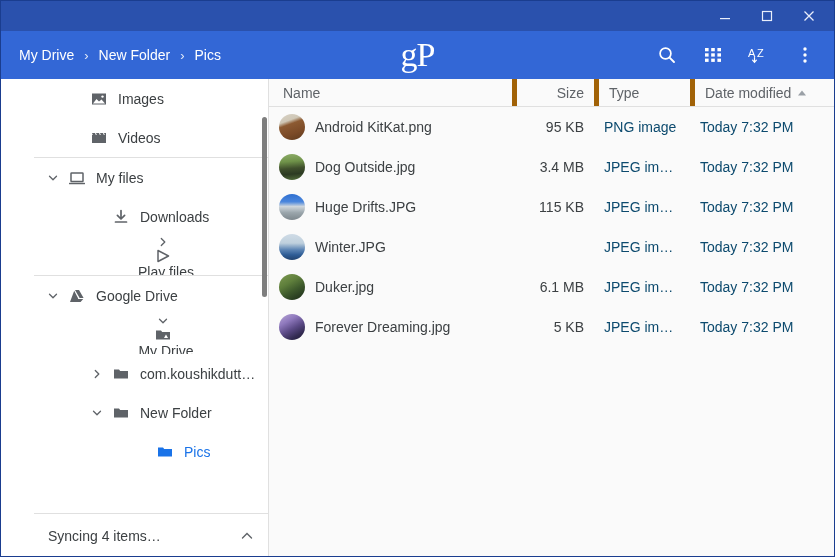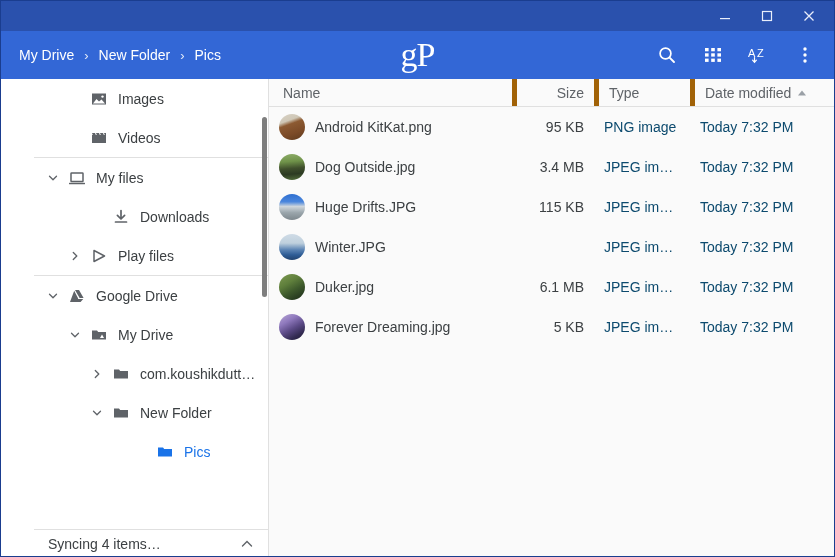--- a/index.html
+++ b/index.html
@@ -157,36 +157,36 @@
   }
   .nav-label {
     margin-left: 6px;
     overflow: hidden;
     text-overflow: ellipsis;
     white-space: nowrap;
   }
   
   .lvl0 { padding-left: 8px; }
   .lvl0n { padding-left: 30px; }
-  .lvl1 { padding-left: 30px; }
+  .lvl1 { padding-left: 30px; flex-direction: column; }
   .lvl1n { padding-left: 52px; }
   .lvl2 { padding-left: 52px; }
   .lvl2n { padding-left: 74px; }
   .lvl3n { padding-left: 96px; }
 
   .sb-track {
     position: absolute;
     right: 1px;
     width: 5px;
     border-radius: 3px;
     background: #7e7e7e;
   }
 
   .status-bar {
-    height: 28px;
+    height: 44px;
     border-top: 1px solid #e0e0e0;
     display: flex;
     align-items: center;
     padding: 0 14px;
     font-size: 14px;
     color: #3c4043;
     background: #ffffff;
   }
   .status-bar .chev {
     margin-left: auto;

